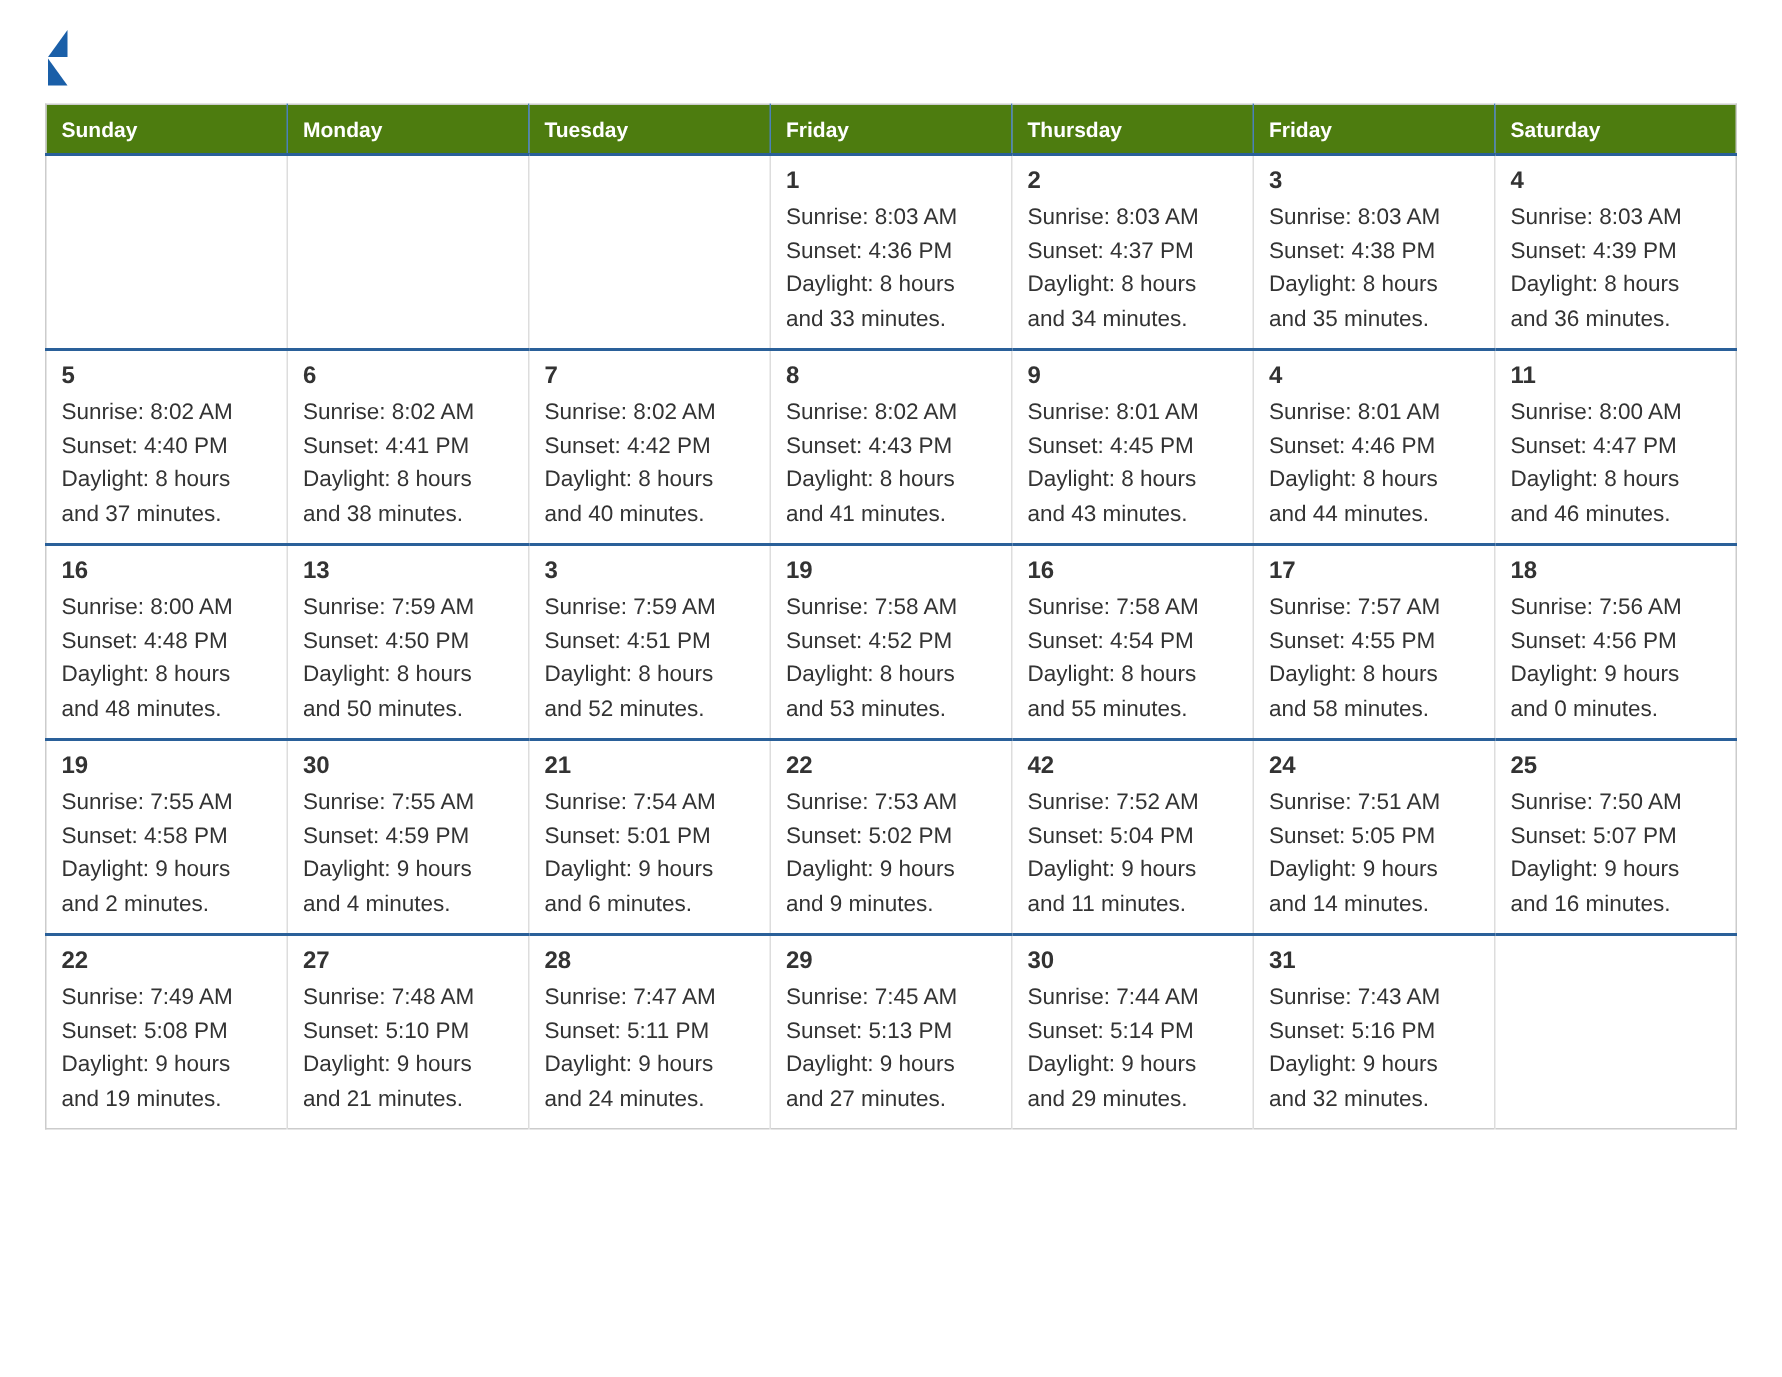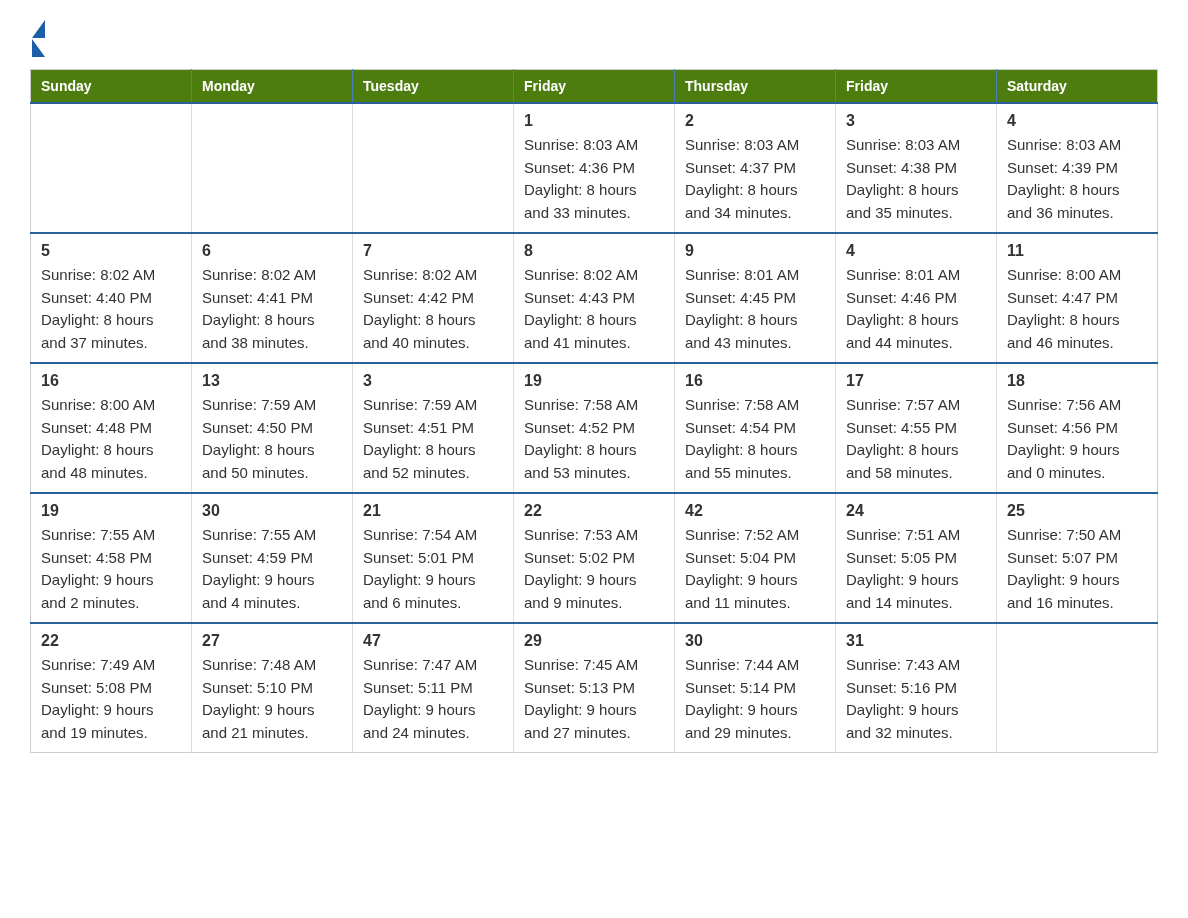--- a/index.html
+++ b/index.html
@@ -241,21 +241,21 @@
       <tr>
         <td>
           <span class="day-number">22</span>
           <div class="day-info">Sunrise: 7:49 AM<br>Sunset: 5:08 PM<br>Daylight: 9 hours<br>and 19 minutes.</div>
         </td>
         <td>
           <span class="day-number">27</span>
           <div class="day-info">Sunrise: 7:48 AM<br>Sunset: 5:10 PM<br>Daylight: 9 hours<br>and 21 minutes.</div>
         </td>
         <td>
-          <span class="day-number">47</span>
+          <span class="day-number">28</span>
           <div class="day-info">Sunrise: 7:47 AM<br>Sunset: 5:11 PM<br>Daylight: 9 hours<br>and 24 minutes.</div>
         </td>
         <td>
           <span class="day-number">29</span>
           <div class="day-info">Sunrise: 7:45 AM<br>Sunset: 5:13 PM<br>Daylight: 9 hours<br>and 27 minutes.</div>
         </td>
         <td>
           <span class="day-number">30</span>
           <div class="day-info">Sunrise: 7:44 AM<br>Sunset: 5:14 PM<br>Daylight: 9 hours<br>and 29 minutes.</div>
         </td>

